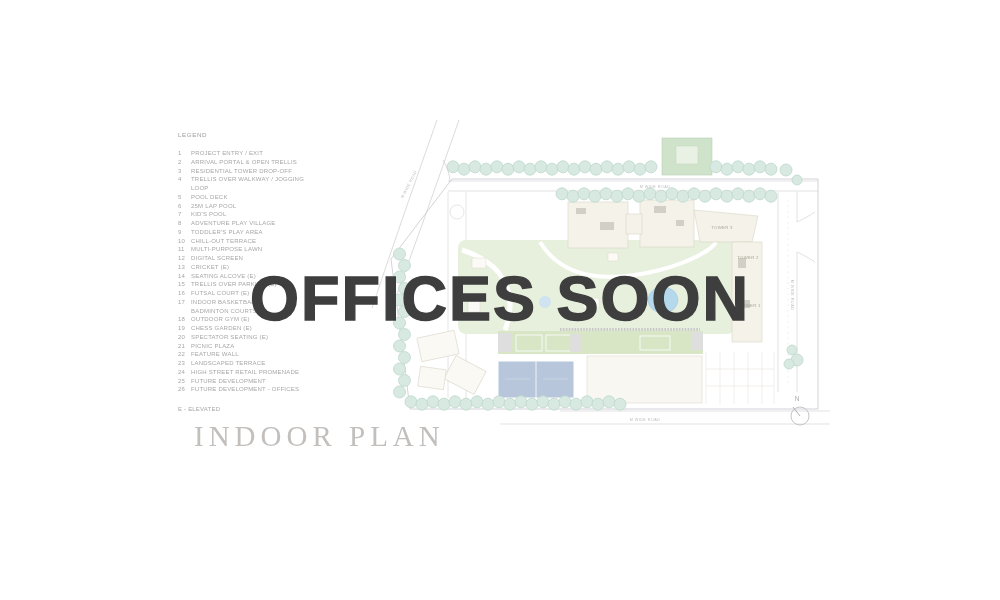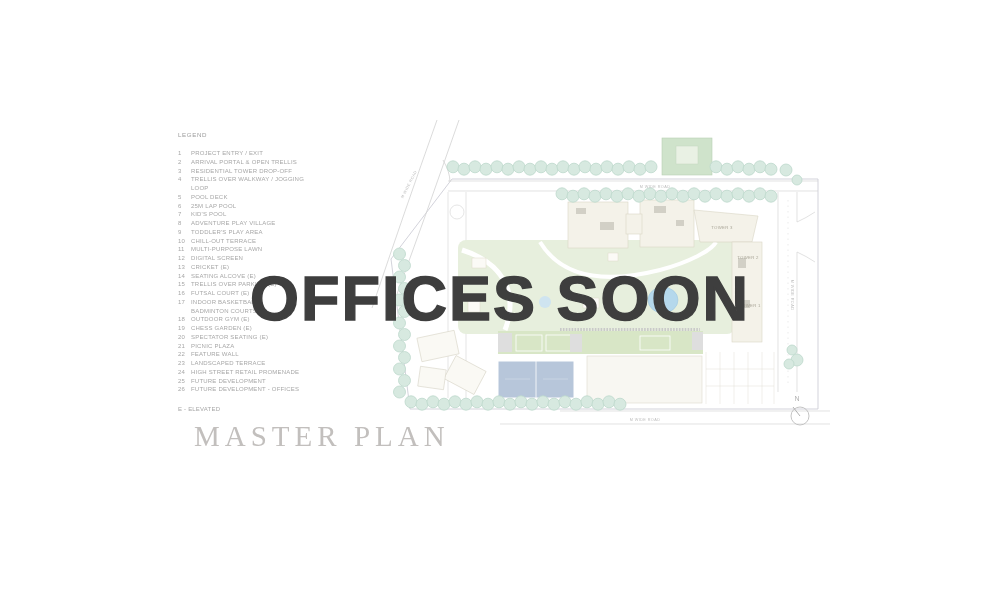--- a/index.html
+++ b/index.html
@@ -357,17 +357,17 @@
     <text x="791" y="295" class="road-label" transform="rotate(90 791 295)">M WIDE ROAD</text>
     <text x="645" y="421" class="road-label">M WIDE ROAD</text>
 
     <g>
       <text x="797" y="401" class="north-n">N</text>
       <circle cx="800" cy="416" r="9" fill="none" stroke="#bdbdbd" stroke-width="0.9"></circle>
       <line x1="800" y1="416" x2="793" y2="407" stroke="#b2b2b2" stroke-width="1"></line>
     </g>
   </svg>
 
-  <div class="master-title">MASTER PLAN</div>
+  <div class="master-title">INDOOR PLAN</div>
 
   <div class="coming-soon">OFFICES SOON</div>
 
 </div>
 
 </body></html>

